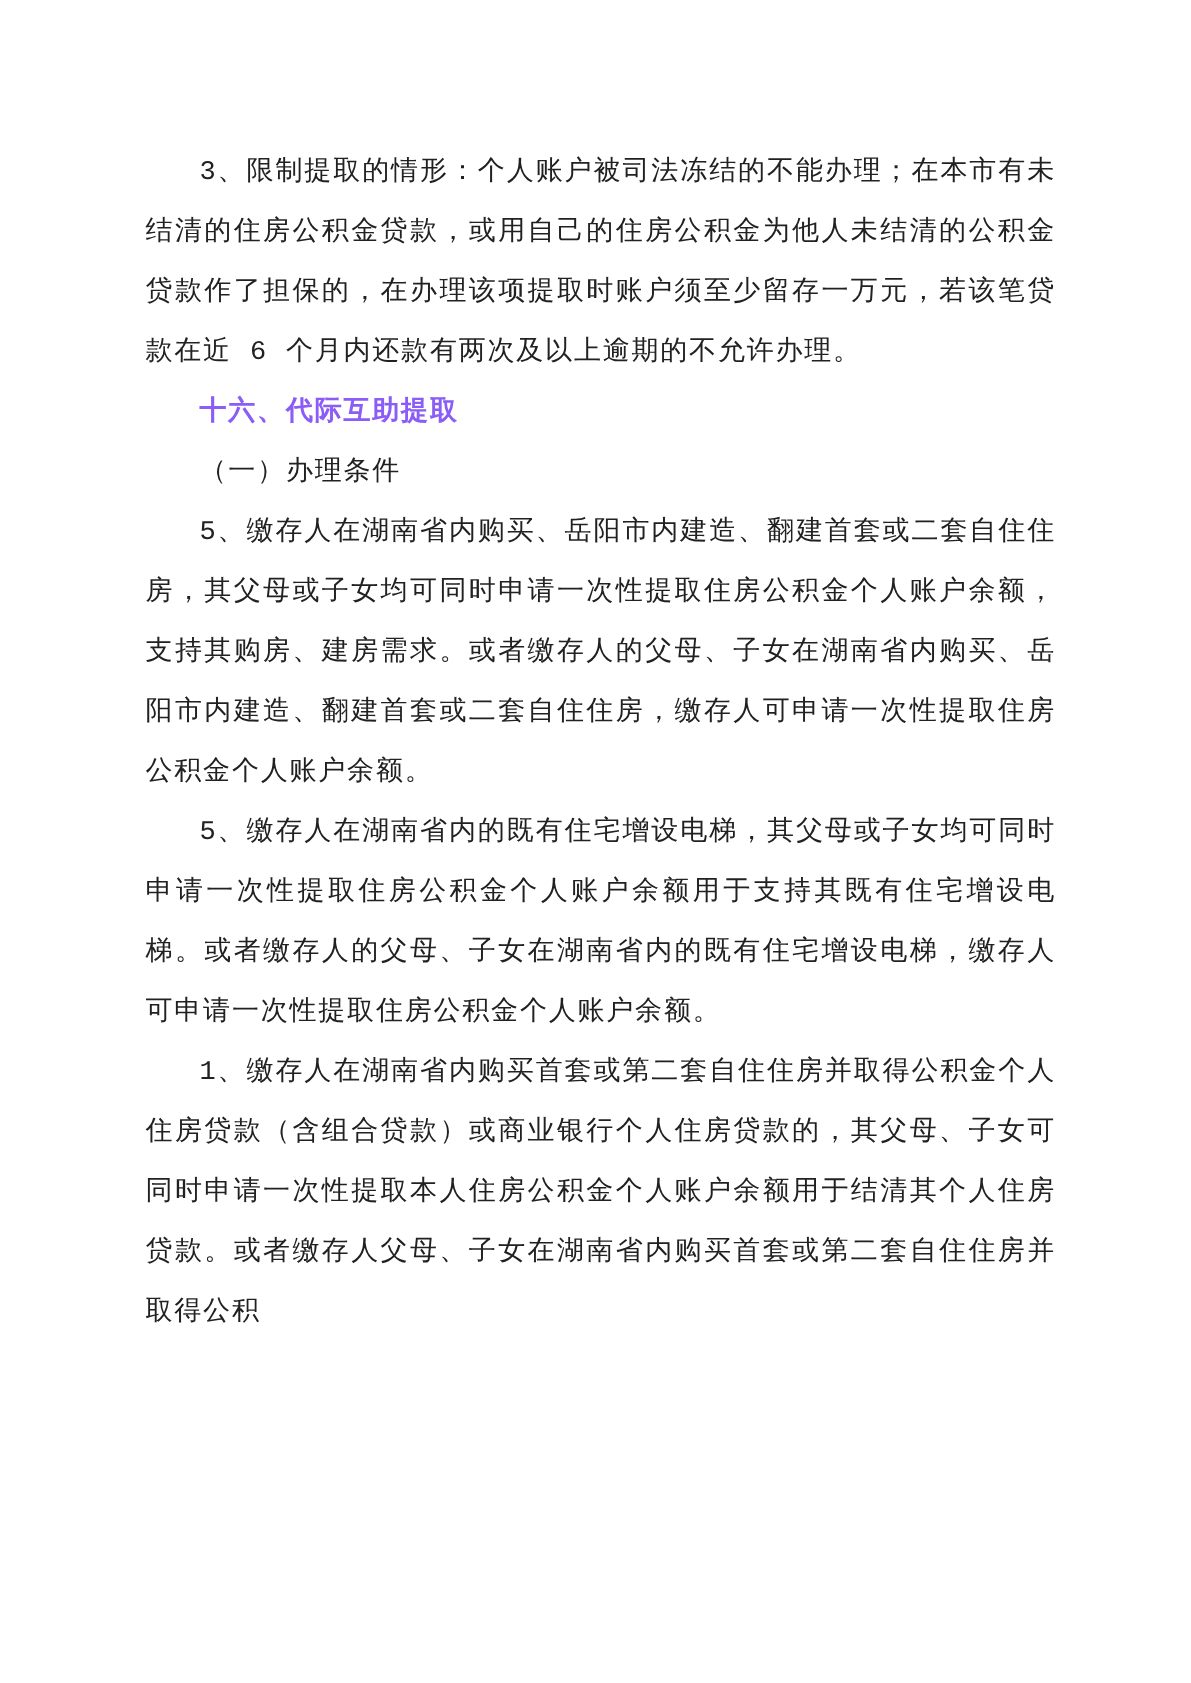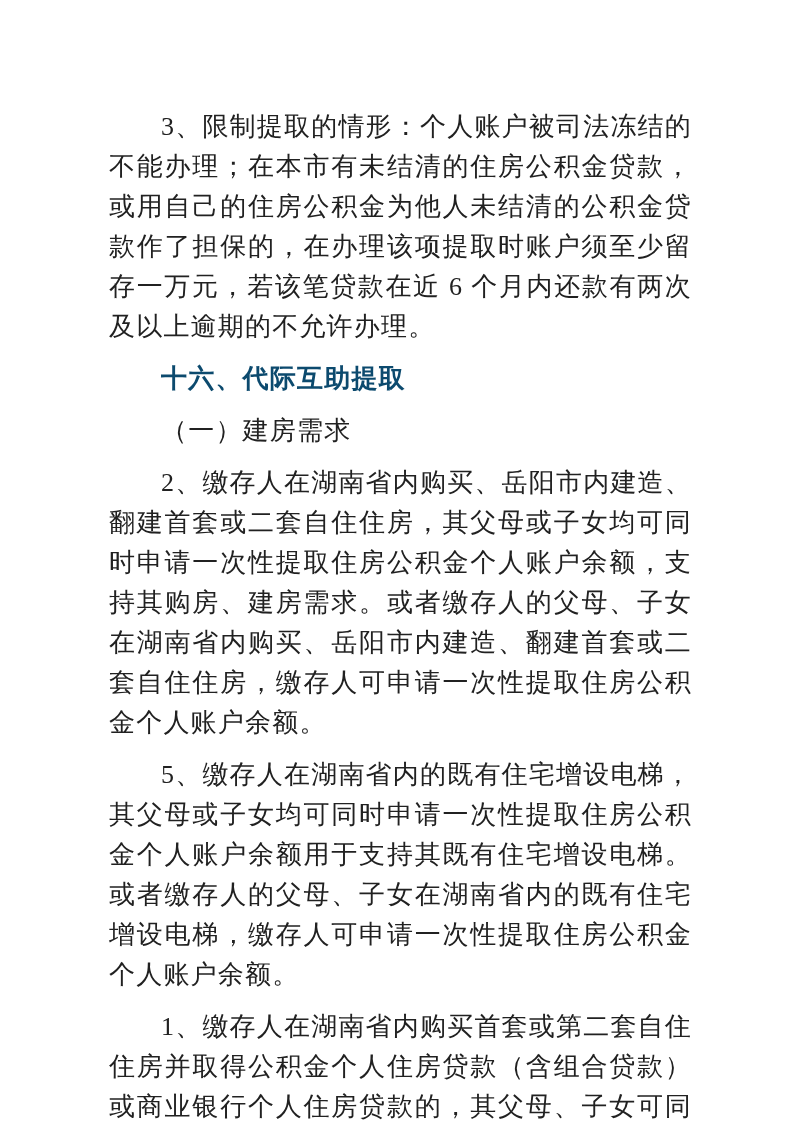--- a/index.html
+++ b/index.html
@@ -20,46 +20,47 @@
     font-family: "Liberation Serif", "DejaVu Serif", serif;
     font-size: 22px;
     line-height: 40px;
     color: #212121;
     text-align: justify;
     text-justify: inter-ideograph;
     letter-spacing: 1.2px;
   }
   .doc-body p,
   .doc-body h2 {
-    margin: 12px;
+    margin: 0;
     padding: 0;
     text-indent: 2em;
-    font-size: 26px;
+    font-size: 18px;
     line-height: 40px;
+    font-family: Liberation Mono, monospace;
   }
   .section-heading {
     font-weight: bold;
-    color: #0c4a6e;
+    color: #8b5cf6;
   }
   .body-paragraph {
     font-weight: normal;
   }
 </style>
 </head>
 <body>
 
 <div class="page">
   <div class="doc-body">
 
     <p class="body-paragraph">3、限制提取的情形：个人账户被司法冻结的不能办理；在本市有未结清的住房公积金贷款，或用自己的住房公积金为他人未结清的公积金贷款作了担保的，在办理该项提取时账户须至少留存一万元，若该笔贷款在近 6 个月内还款有两次及以上逾期的不允许办理。</p>
 
     <h2 class="section-heading">十六、代际互助提取</h2>
 
-    <p class="body-paragraph">（一）建房需求</p>
+    <p class="body-paragraph">（一）办理条件</p>
 
-    <p class="body-paragraph">2、缴存人在湖南省内购买、岳阳市内建造、翻建首套或二套自住住房，其父母或子女均可同时申请一次性提取住房公积金个人账户余额，支持其购房、建房需求。或者缴存人的父母、子女在湖南省内购买、岳阳市内建造、翻建首套或二套自住住房，缴存人可申请一次性提取住房公积金个人账户余额。</p>
+    <p class="body-paragraph">5、缴存人在湖南省内购买、岳阳市内建造、翻建首套或二套自住住房，其父母或子女均可同时申请一次性提取住房公积金个人账户余额，支持其购房、建房需求。或者缴存人的父母、子女在湖南省内购买、岳阳市内建造、翻建首套或二套自住住房，缴存人可申请一次性提取住房公积金个人账户余额。</p>
 
     <p class="body-paragraph">5、缴存人在湖南省内的既有住宅增设电梯，其父母或子女均可同时申请一次性提取住房公积金个人账户余额用于支持其既有住宅增设电梯。或者缴存人的父母、子女在湖南省内的既有住宅增设电梯，缴存人可申请一次性提取住房公积金个人账户余额。</p>
 
     <p class="body-paragraph">1、缴存人在湖南省内购买首套或第二套自住住房并取得公积金个人住房贷款（含组合贷款）或商业银行个人住房贷款的，其父母、子女可同时申请一次性提取本人住房公积金个人账户余额用于结清其个人住房贷款。或者缴存人父母、子女在湖南省内购买首套或第二套自住住房并取得公积</p>
 
   </div>
 </div>
 
 </body></html>

